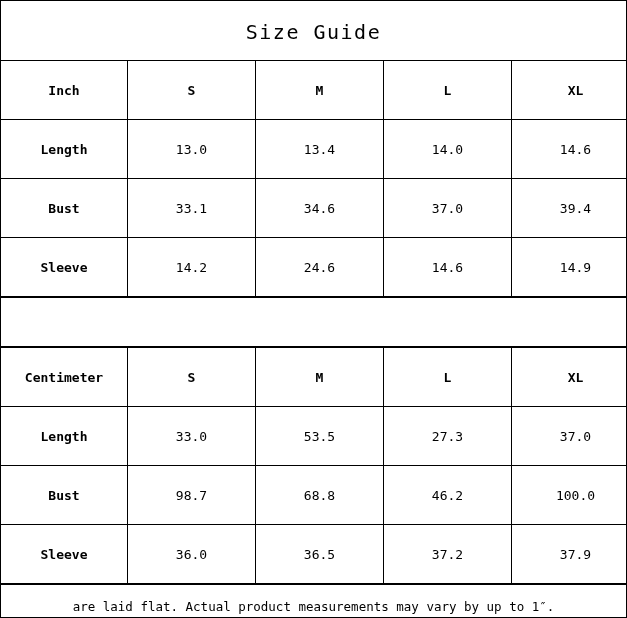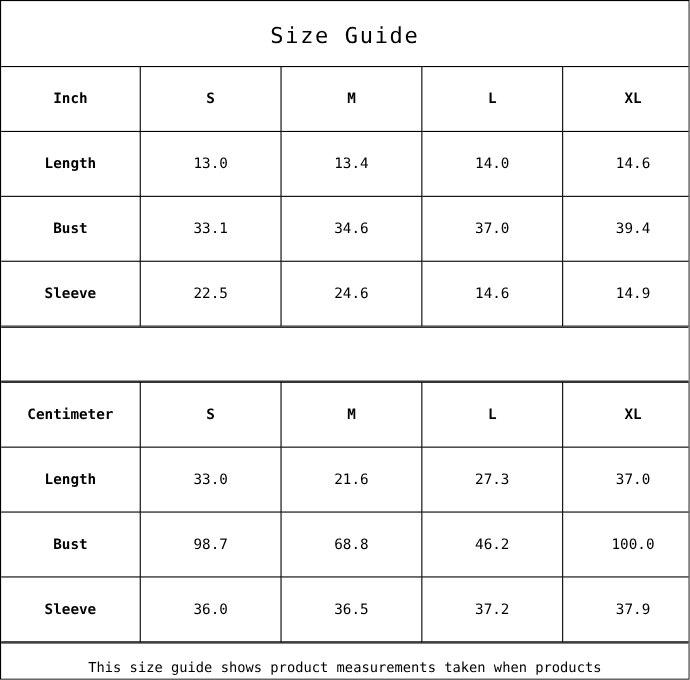--- a/index.html
+++ b/index.html
@@ -103,21 +103,21 @@
       </tr>
       <tr>
         <td class="row-head col-first">Bust</td>
         <td class="col-rest">33.1</td>
         <td class="col-rest">34.6</td>
         <td class="col-rest">37.0</td>
         <td class="col-rest">39.4</td>
       </tr>
       <tr>
         <td class="row-head col-first">Sleeve</td>
-        <td class="col-rest">22.5</td>
+        <td class="col-rest">14.2</td>
         <td class="col-rest">24.6</td>
         <td class="col-rest">14.6</td>
         <td class="col-rest">14.9</td>
       </tr>
     </tbody>
   </table>
 
   <div class="spacer"></div>
 
   <table class="size-table">
@@ -125,21 +125,21 @@
       <tr>
         <td class="unit-head col-first">Centimeter</td>
         <td class="col-head col-rest">S</td>
         <td class="col-head col-rest">M</td>
         <td class="col-head col-rest">L</td>
         <td class="col-head col-rest">XL</td>
       </tr>
       <tr>
         <td class="row-head col-first">Length</td>
         <td class="col-rest">33.0</td>
-        <td class="col-rest">21.6</td>
+        <td class="col-rest">53.5</td>
         <td class="col-rest">27.3</td>
         <td class="col-rest">37.0</td>
       </tr>
       <tr>
         <td class="row-head col-first">Bust</td>
         <td class="col-rest">98.7</td>
         <td class="col-rest">68.8</td>
         <td class="col-rest">46.2</td>
         <td class="col-rest">100.0</td>
       </tr>
@@ -147,17 +147,16 @@
         <td class="row-head col-first">Sleeve</td>
         <td class="col-rest">36.0</td>
         <td class="col-rest">36.5</td>
         <td class="col-rest">37.2</td>
         <td class="col-rest">37.9</td>
       </tr>
     </tbody>
   </table>
 
   <div class="footnote">
-    <span>This size guide shows product measurements taken when products</span>
     <span>are laid flat. Actual product measurements may vary by up to 1″.</span>
   </div>
 
 </div>
 
 </body></html>

